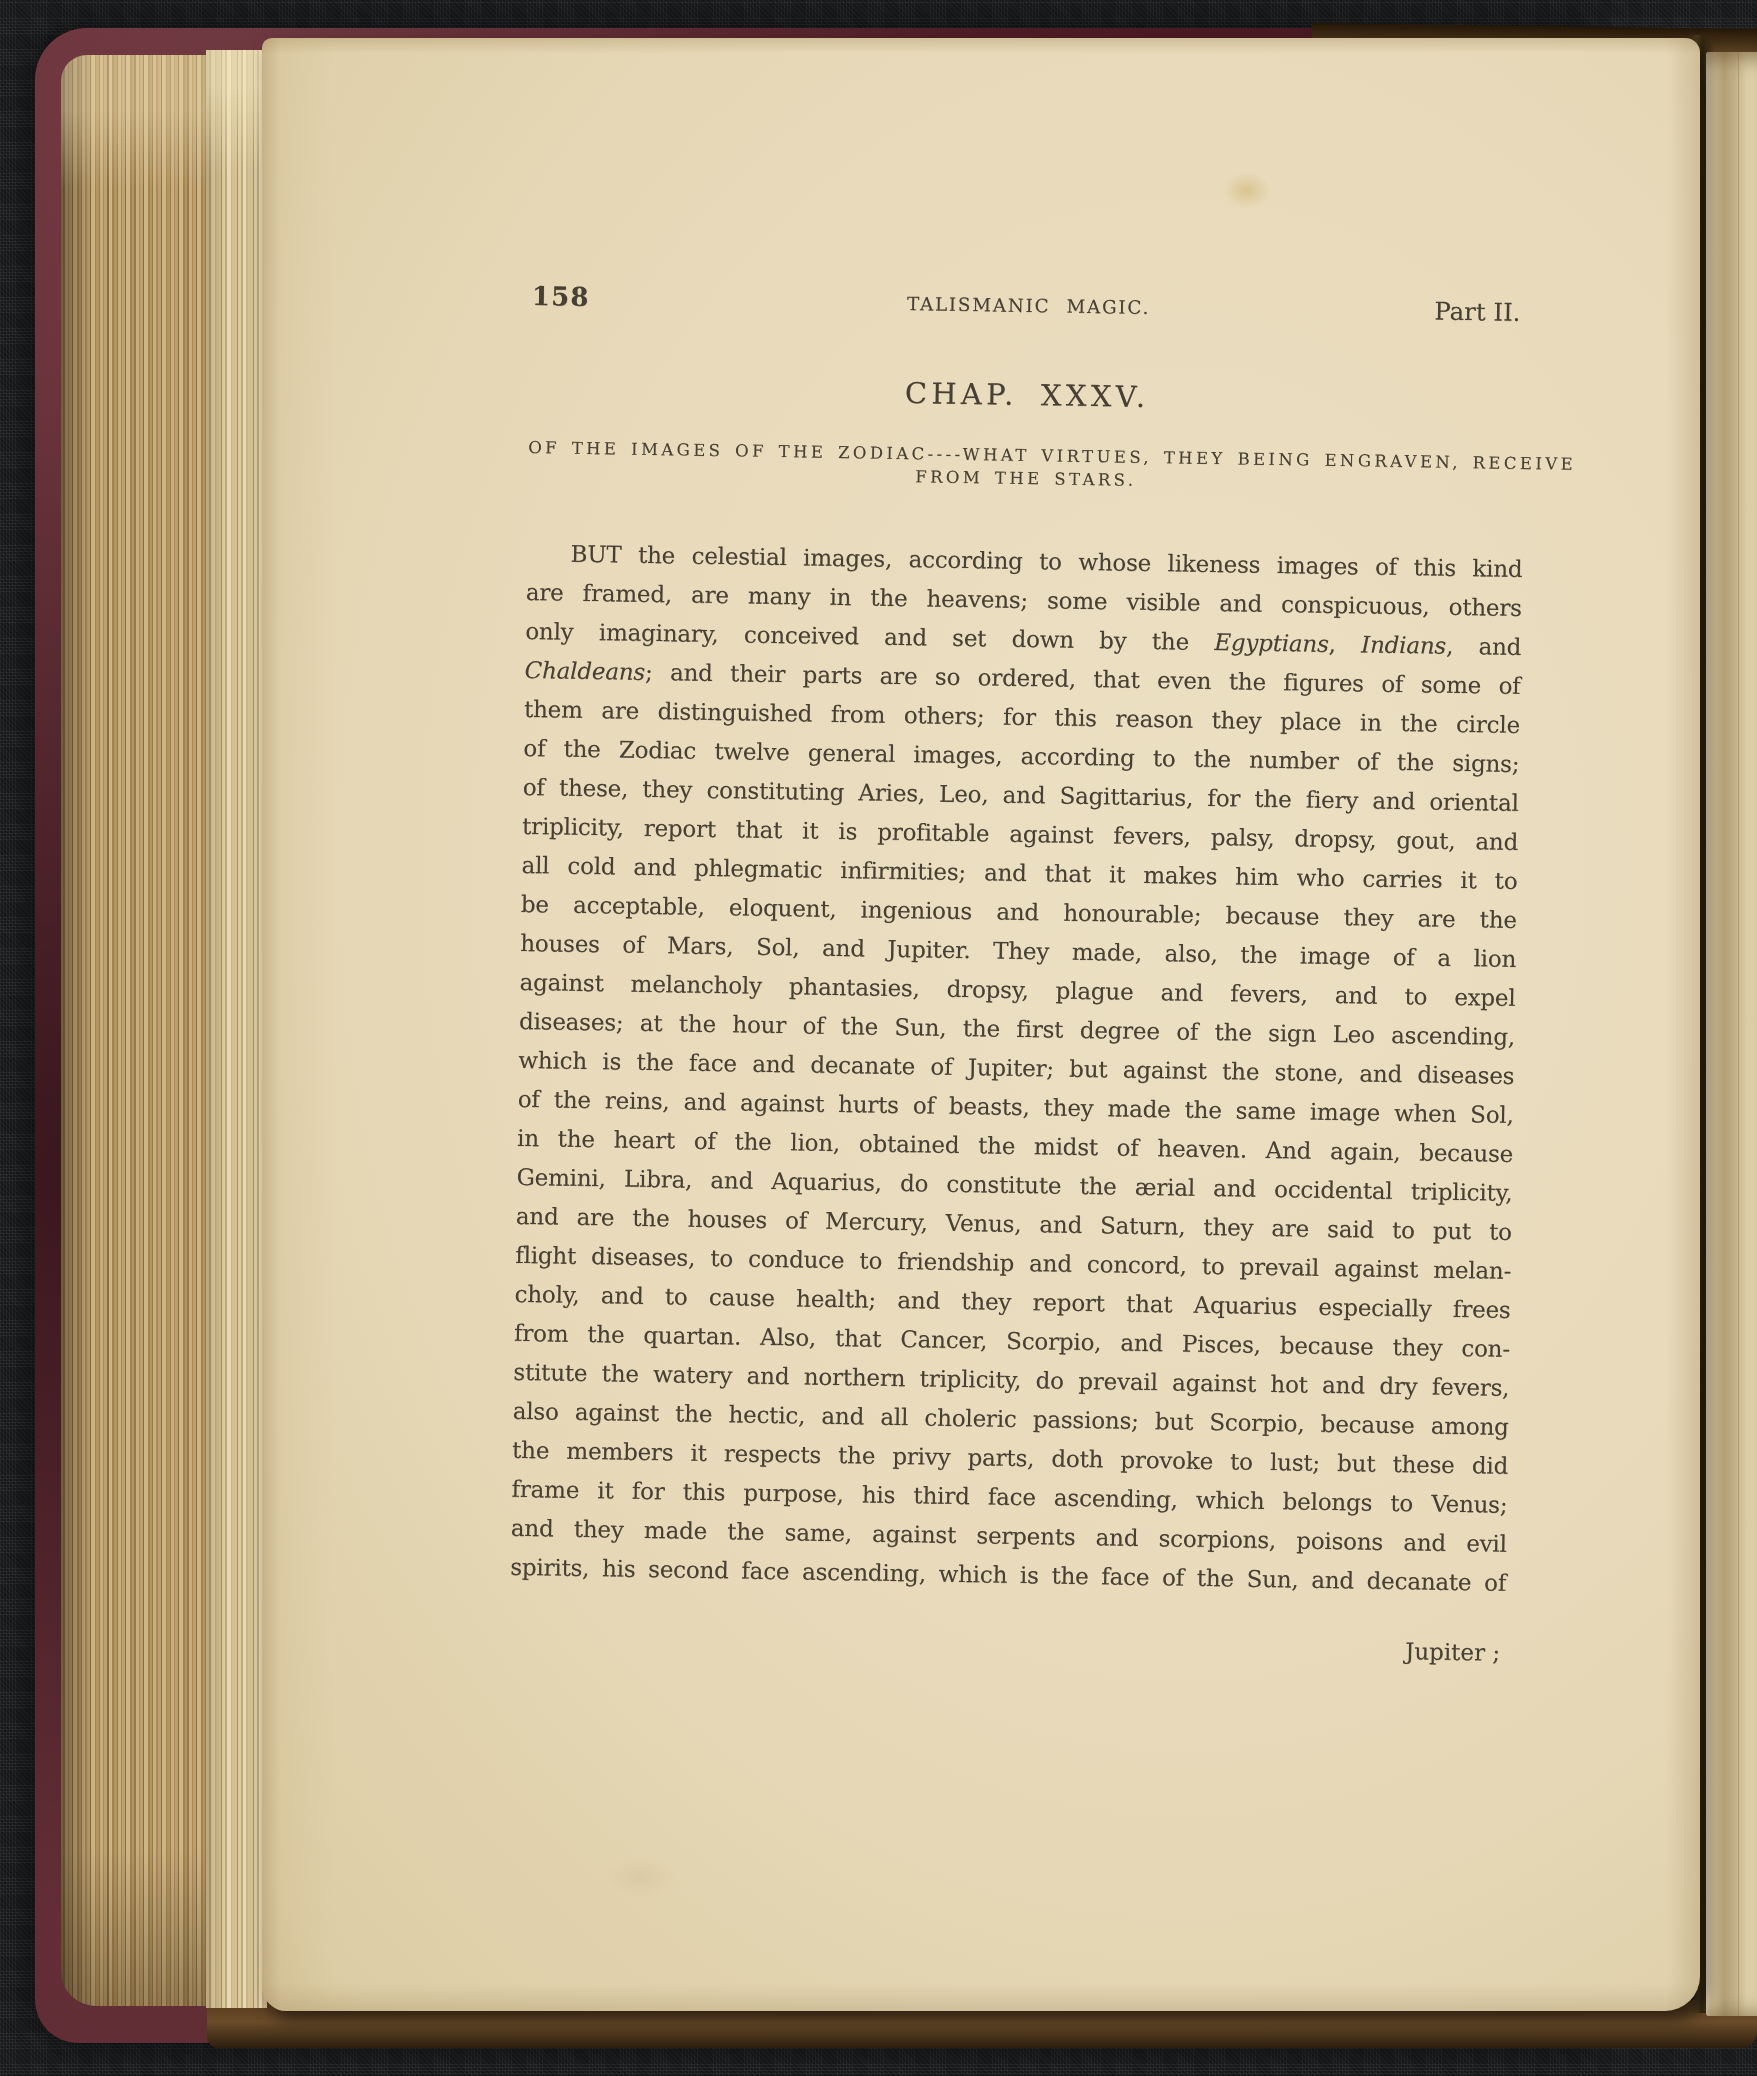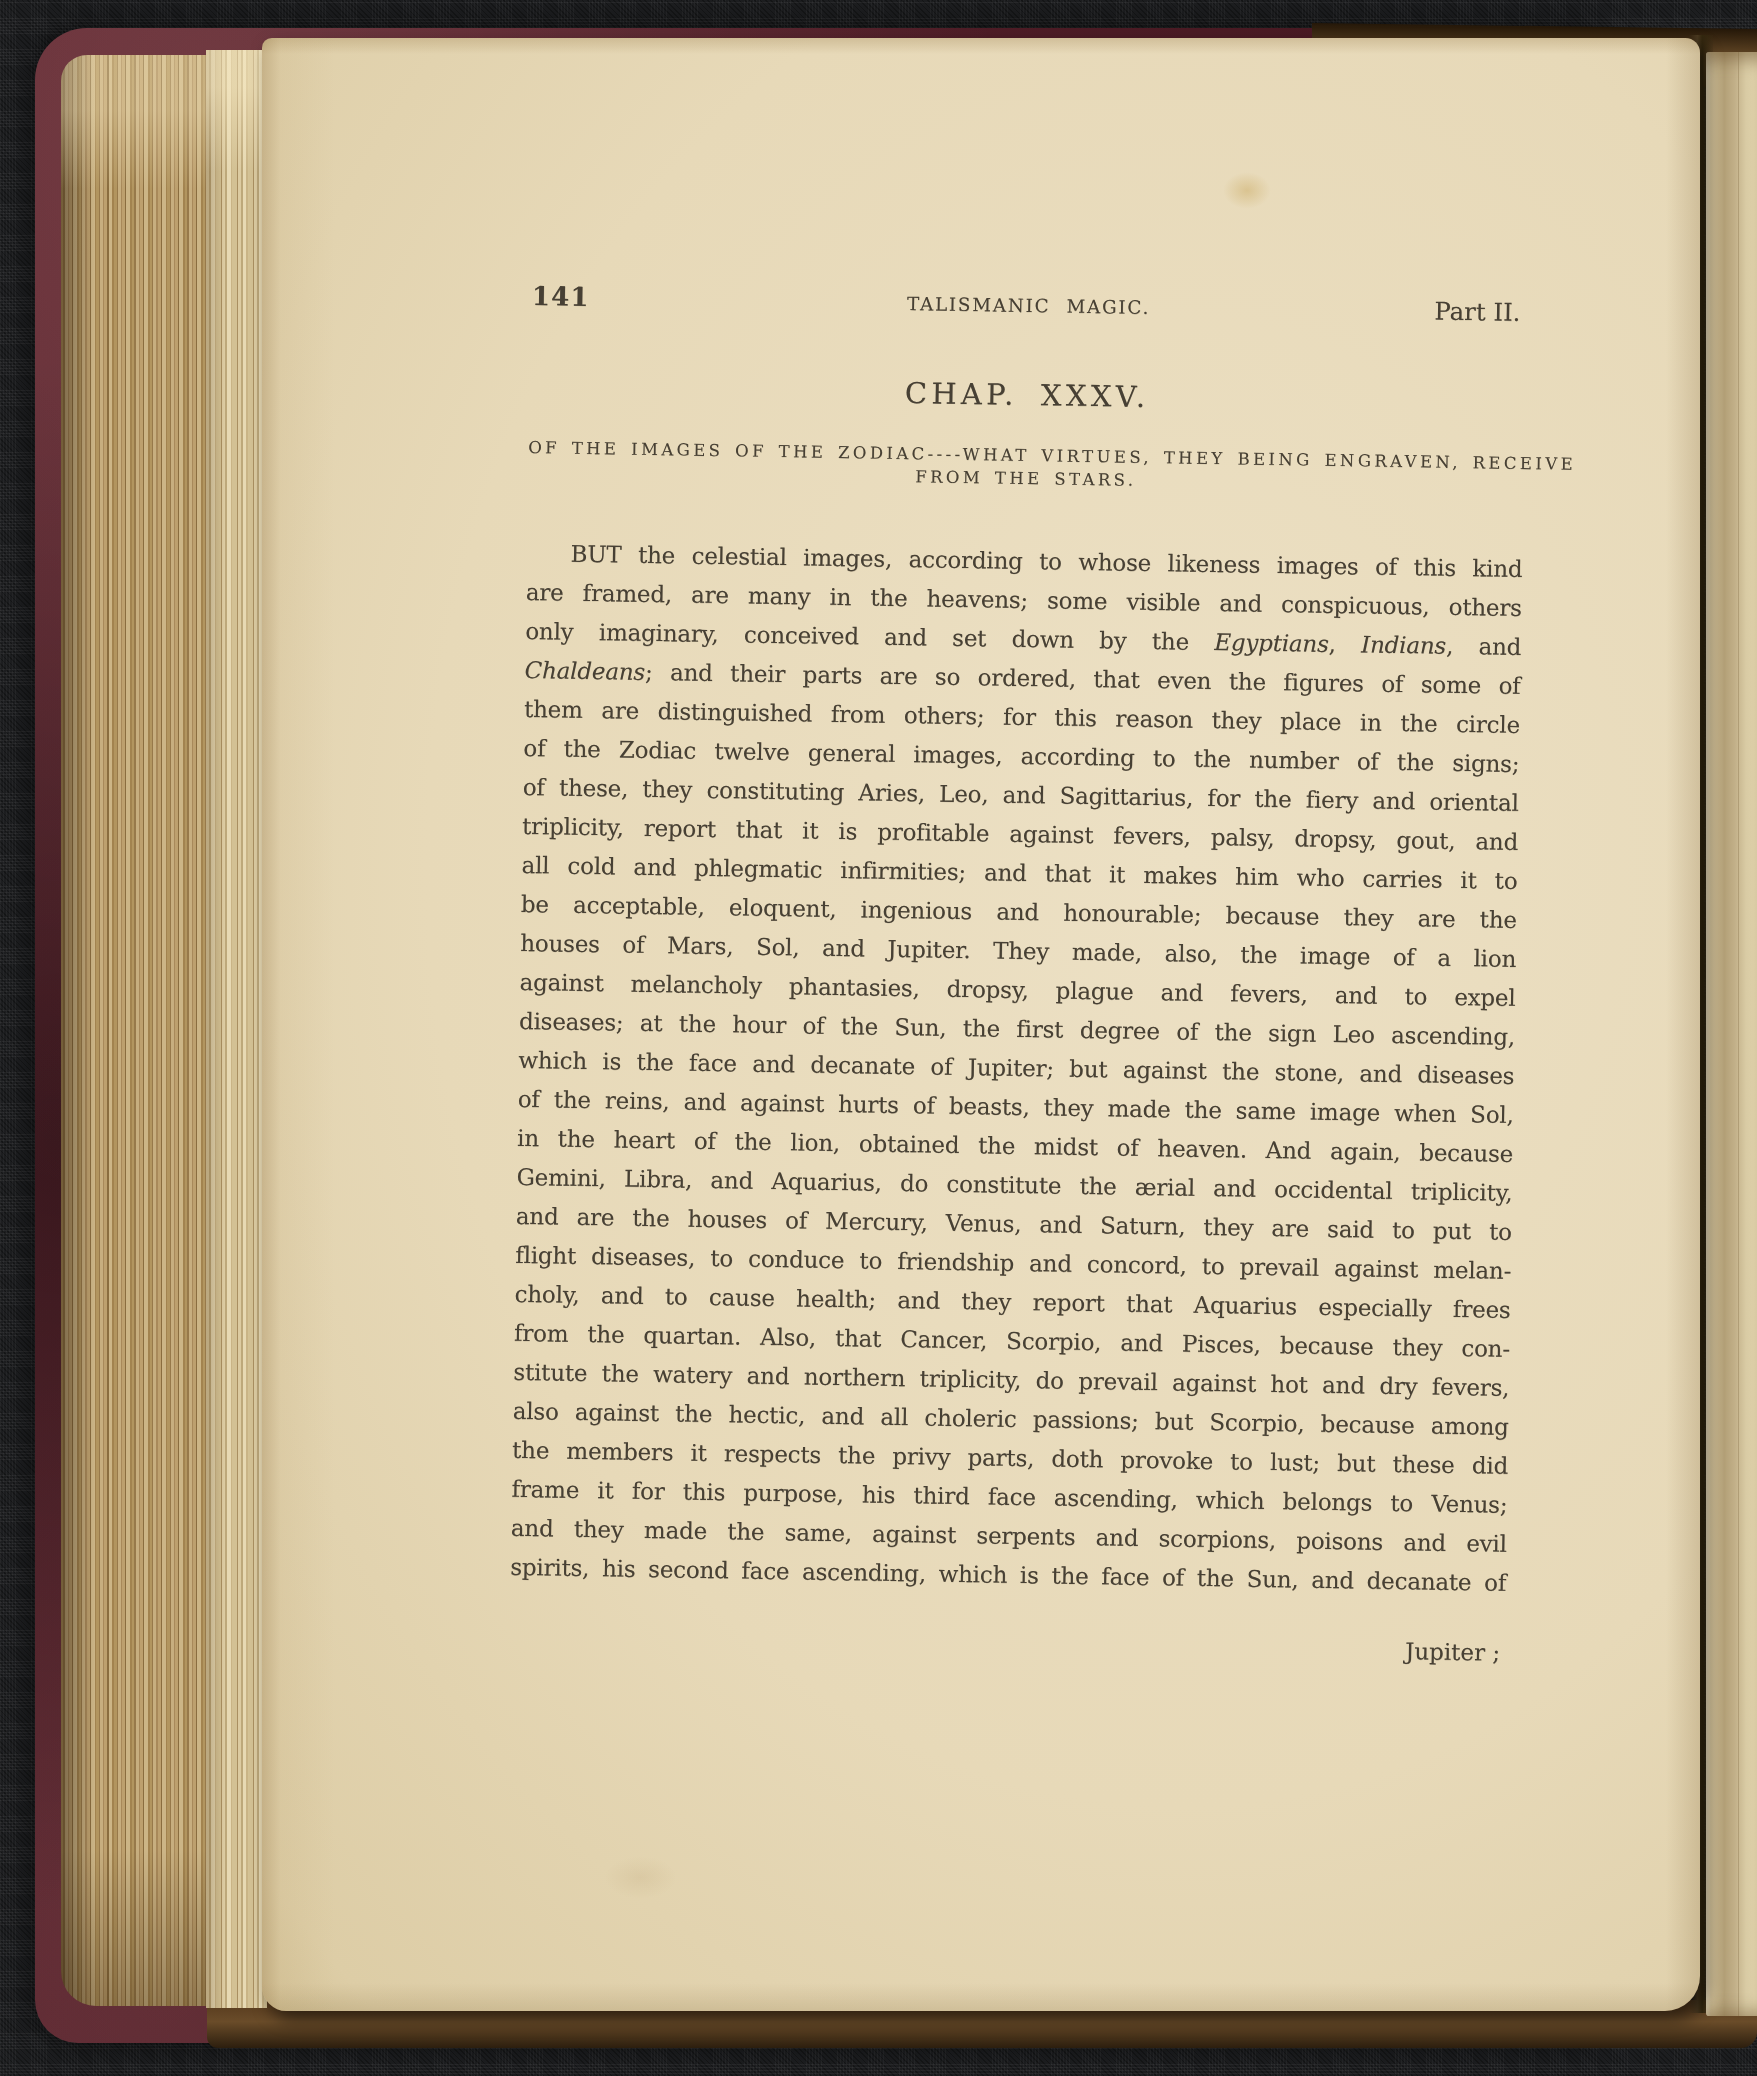--- a/index.html
+++ b/index.html
@@ -140,21 +140,21 @@
 <div class="page-gap"></div>
 <div class="next-page"></div>
 
 <div class="main-page">
   <div class="stain"></div>
   <div class="stain-2"></div>
 
   <div class="text-layer">
 
     <div class="page-header">
-      <span class="page-number">141</span>
+      <span class="page-number">158</span>
       <span class="running-title">TALISMANIC MAGIC.</span>
       <span class="part-label">Part II.</span>
     </div>
 
     <h1 class="chapter-heading">CHAP. XXXV.</h1>
 
     <div class="subtitle">
       <div>OF THE IMAGES OF THE ZODIAC----WHAT VIRTUES, THEY BEING ENGRAVEN, RECEIVE</div>
       <div>FROM THE STARS.</div>
     </div>

